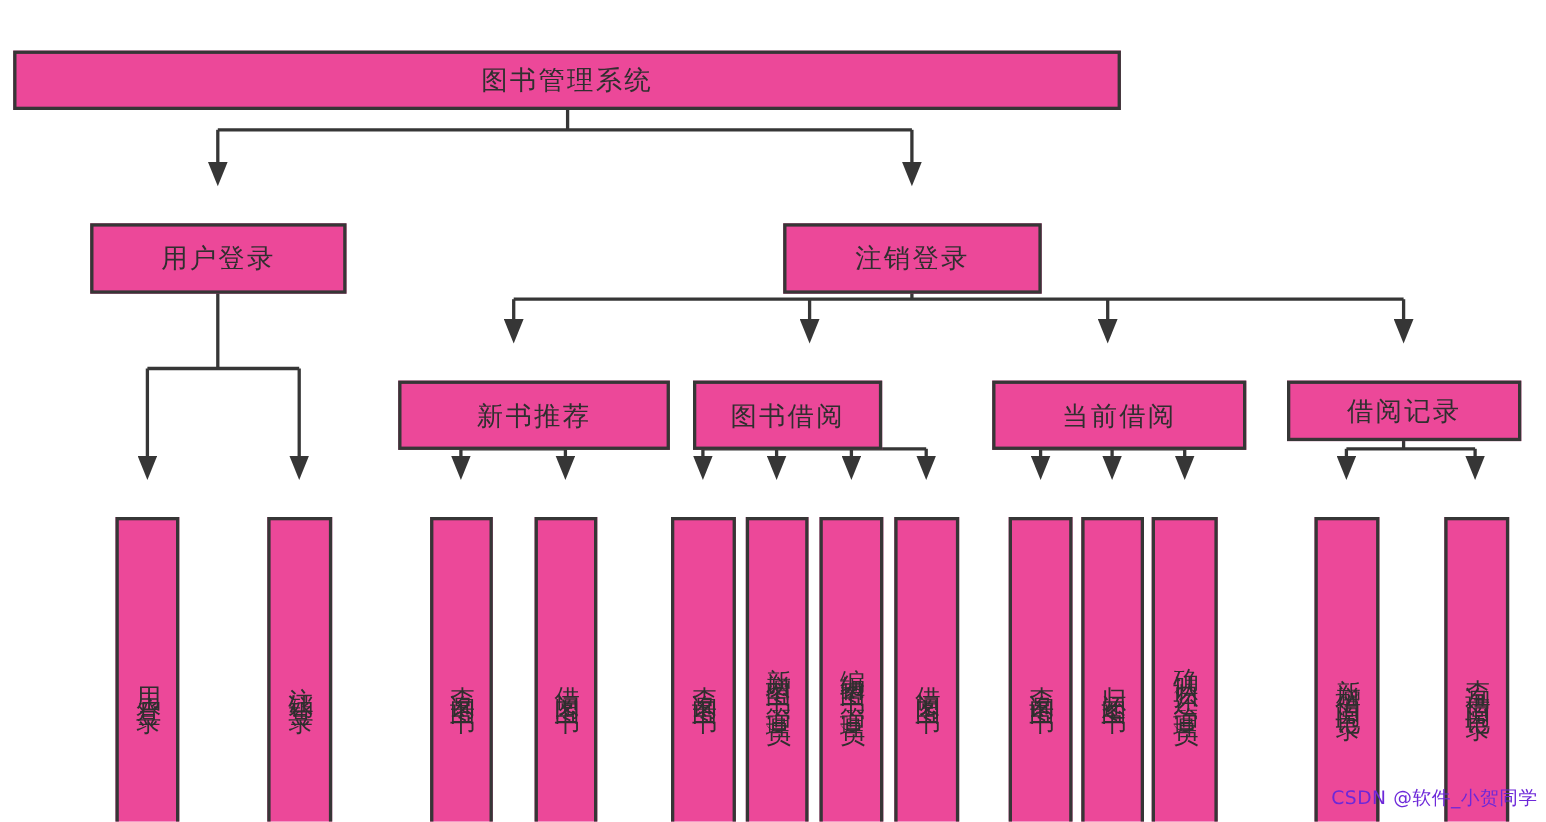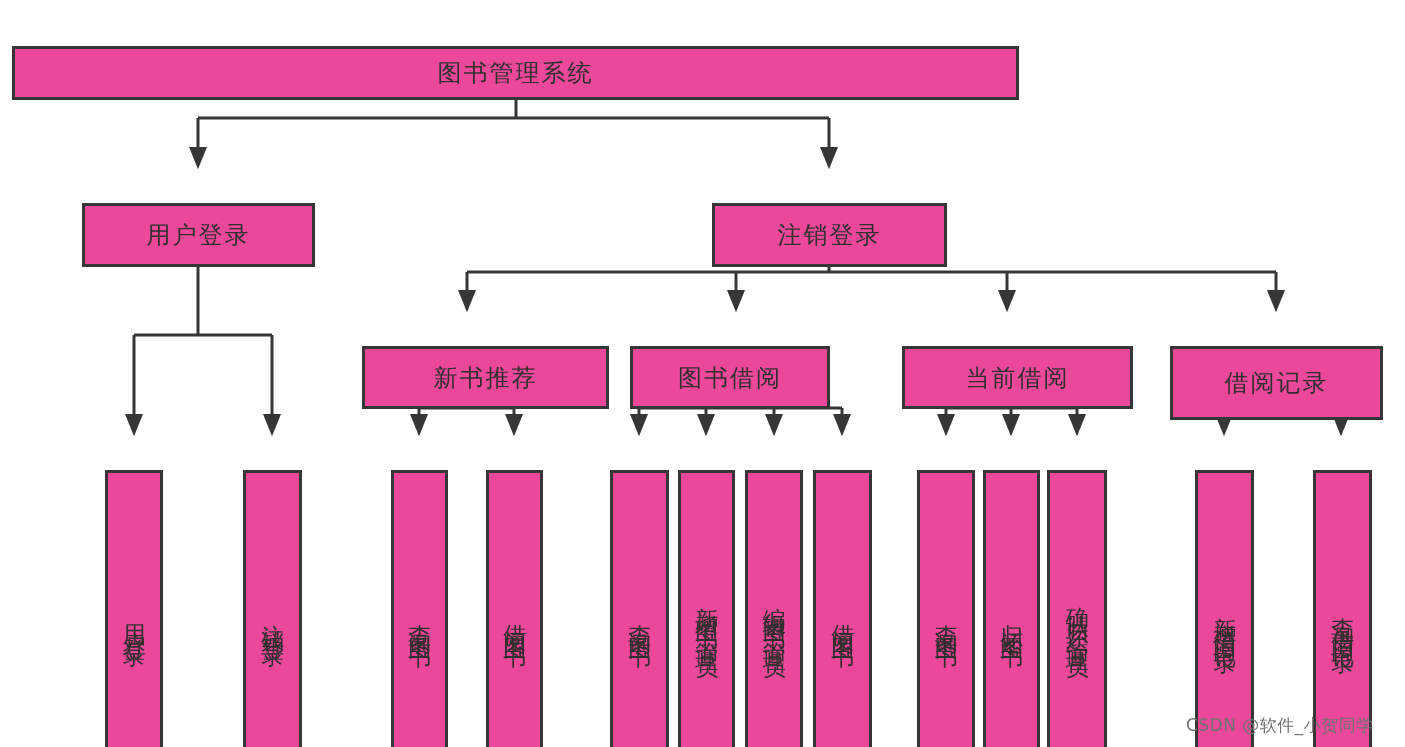--- a/index.html
+++ b/index.html
@@ -42,22 +42,23 @@
     letter-spacing: 7px;
     line-height: 1.1;
   }
   .watermark {
     position: absolute;
     left: 1186px;
     top: 714px;
     width: 212px;
     font-size: 17px;
     letter-spacing: 0.5px;
-    color: #737373;
+    color: #6d28d9;
     white-space: nowrap;
+    text-align: right;
   }
 </style>
 </head>
 <body>
 
 <div class="canvas">
 
   <svg class="connectors" viewBox="0 0 1405 747" xmlns="http://www.w3.org/2000/svg">
     <defs>
       <marker id="ah" markerWidth="8" markerHeight="6" refX="0.3" refY="3" orient="auto">
@@ -105,23 +106,23 @@
     <path class="ln" d="M1224 408 V415" marker-end="url(#ah)"></path>
     <path class="ln" d="M1341 408 V415" marker-end="url(#ah)"></path>
   </svg>
 
   <div class="box" style="left:12px; top:13px; width:1007px; height:54px;">图书管理系统</div>
 
   <div class="box" style="left:82px; top:170px; width:233px; height:64px;">用户登录</div>
   <div class="box" style="left:712px; top:170px; width:235px; height:64px;">注销登录</div>
 
   <div class="box" style="left:362px; top:313px; width:247px; height:63px;">新书推荐</div>
-  <div class="box" style="left:630px; top:313px; width:200px; height:63px;">图书借阅</div>
+  <div class="box" style="left:630px; top:313px; width:172px; height:63px;">图书借阅</div>
   <div class="box" style="left:902px; top:313px; width:231px; height:63px;">当前借阅</div>
-  <div class="box" style="left:1170px; top:313px; width:213px; height:74px;">借阅记录</div>
+  <div class="box" style="left:1170px; top:313px; width:213px; height:55px;">借阅记录</div>
 
   <div class="box v" style="left:105px; top:437px; width:58px; height:300px;">用户登录</div>
   <div class="box v" style="left:243px; top:437px; width:59px; height:300px;">注销登录</div>
 
   <div class="box v" style="left:391px; top:437px; width:57px; height:300px;">查询图书</div>
   <div class="box v" style="left:486px; top:437px; width:57px; height:300px;">借阅图书</div>
 
   <div class="box v" style="left:610px; top:437px; width:59px; height:300px;">查询图书</div>
   <div class="box v" style="left:678px; top:437px; width:57px; height:300px;">新增图书（管理员）</div>
   <div class="box v" style="left:745px; top:437px; width:58px; height:300px;">编辑图书（管理员）</div>

